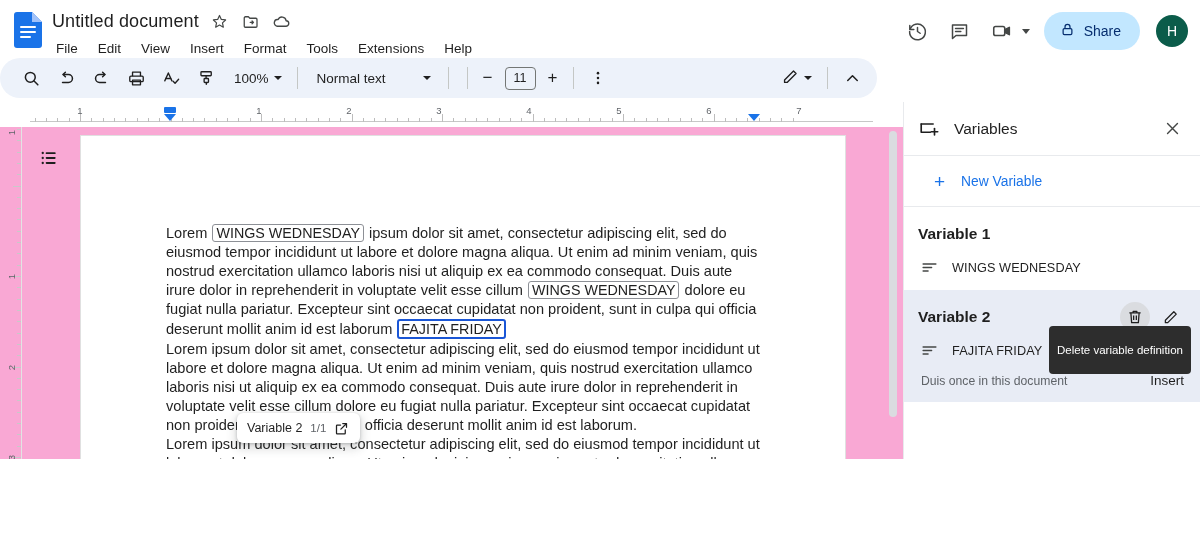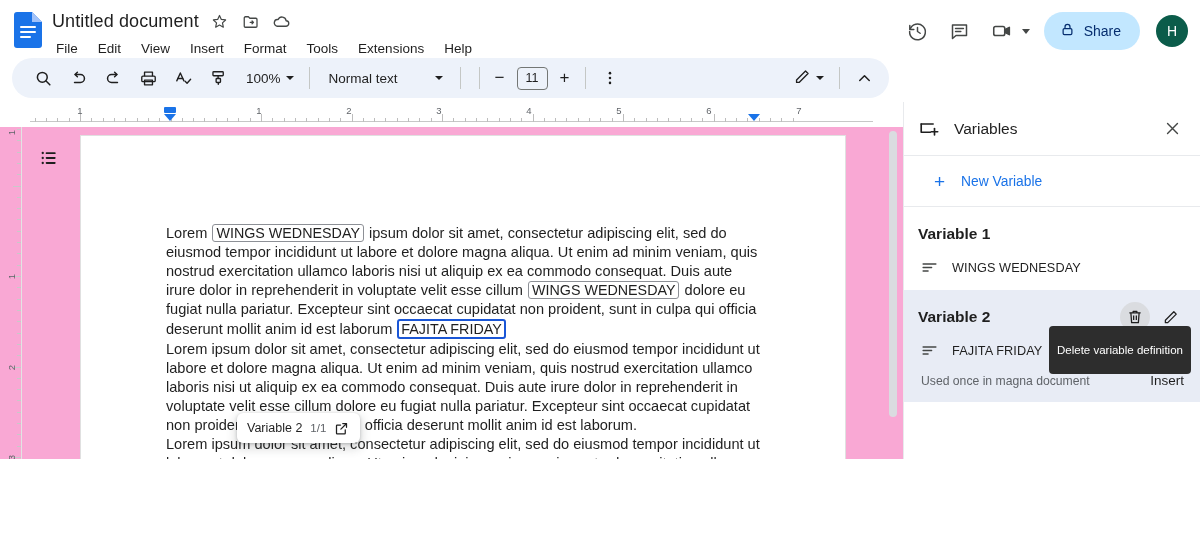--- a/index.html
+++ b/index.html
@@ -35,21 +35,21 @@
     font-size: 14px; cursor: pointer; margin-left: 6px; white-space: nowrap;
   }
   .avatar {
     width: 32px; height: 32px; border-radius: 50%;
     background: #0b5c4a; color: #ffffff;
     display: flex; align-items: center; justify-content: center;
     font-size: 14px; margin-left: 12px; cursor: pointer;
   }
 
   
-  .toolbar-wrap { height: 44px; padding: 0 12px; flex: 0 0 auto; text-align: center; }
+  .toolbar-wrap { height: 44px; padding: 0 0; flex: 0 0 auto; text-align: center; }
   .toolbar {
     height: 40px; background: #edf2fa; border-radius: 20px;
     display: flex; align-items: center; padding: 0 10px 0 16px;
     width: 877px;
   }
   .tool { width: 30px; height: 30px; border-radius: 50%; display: flex; align-items: center; justify-content: center; color: #1f1f1f; cursor: pointer; flex: 0 0 auto; }
   .tool.gap { margin-right: 5px; }
   .tb-sep { width: 1px; height: 22px; background: #c4c7c5; margin: 0 9px; flex: 0 0 auto; }
   .zoom-ctl { display: flex; align-items: center; gap: 5px; height: 30px; padding: 0 6px 0 8px; border-radius: 15px; cursor: pointer; font-size: 13.5px; color: #1f1f1f; }
   .caret-dk { width: 0; height: 0; border-left: 4px solid transparent; border-right: 4px solid transparent; border-top: 4.5px solid #1f1f1f; }
@@ -547,20 +547,20 @@
         </div>
         <div class="var-value-row">
           <span class="val-icon">
             <svg width="17" height="17" viewBox="0 0 24 24" fill="none" stroke="currentColor" stroke-width="2" stroke-linecap="round">
               <path d="M3 7h18M3 12h12M3 17h7"></path>
             </svg>
           </span>
           <span class="var-value">FAJITA FRIDAY</span>
         </div>
         <div class="var-foot">
-          <span class="var-usage">Used once in magna document</span>
+          <span class="var-usage">Duis once in this document</span>
           <span class="insert-link">Insert</span>
         </div>
         <div class="tooltip" style="left:145px; top:36px;">Delete variable definition</div>
       </div>
     </div>
   </div>
 </div>
 
 </body></html>

